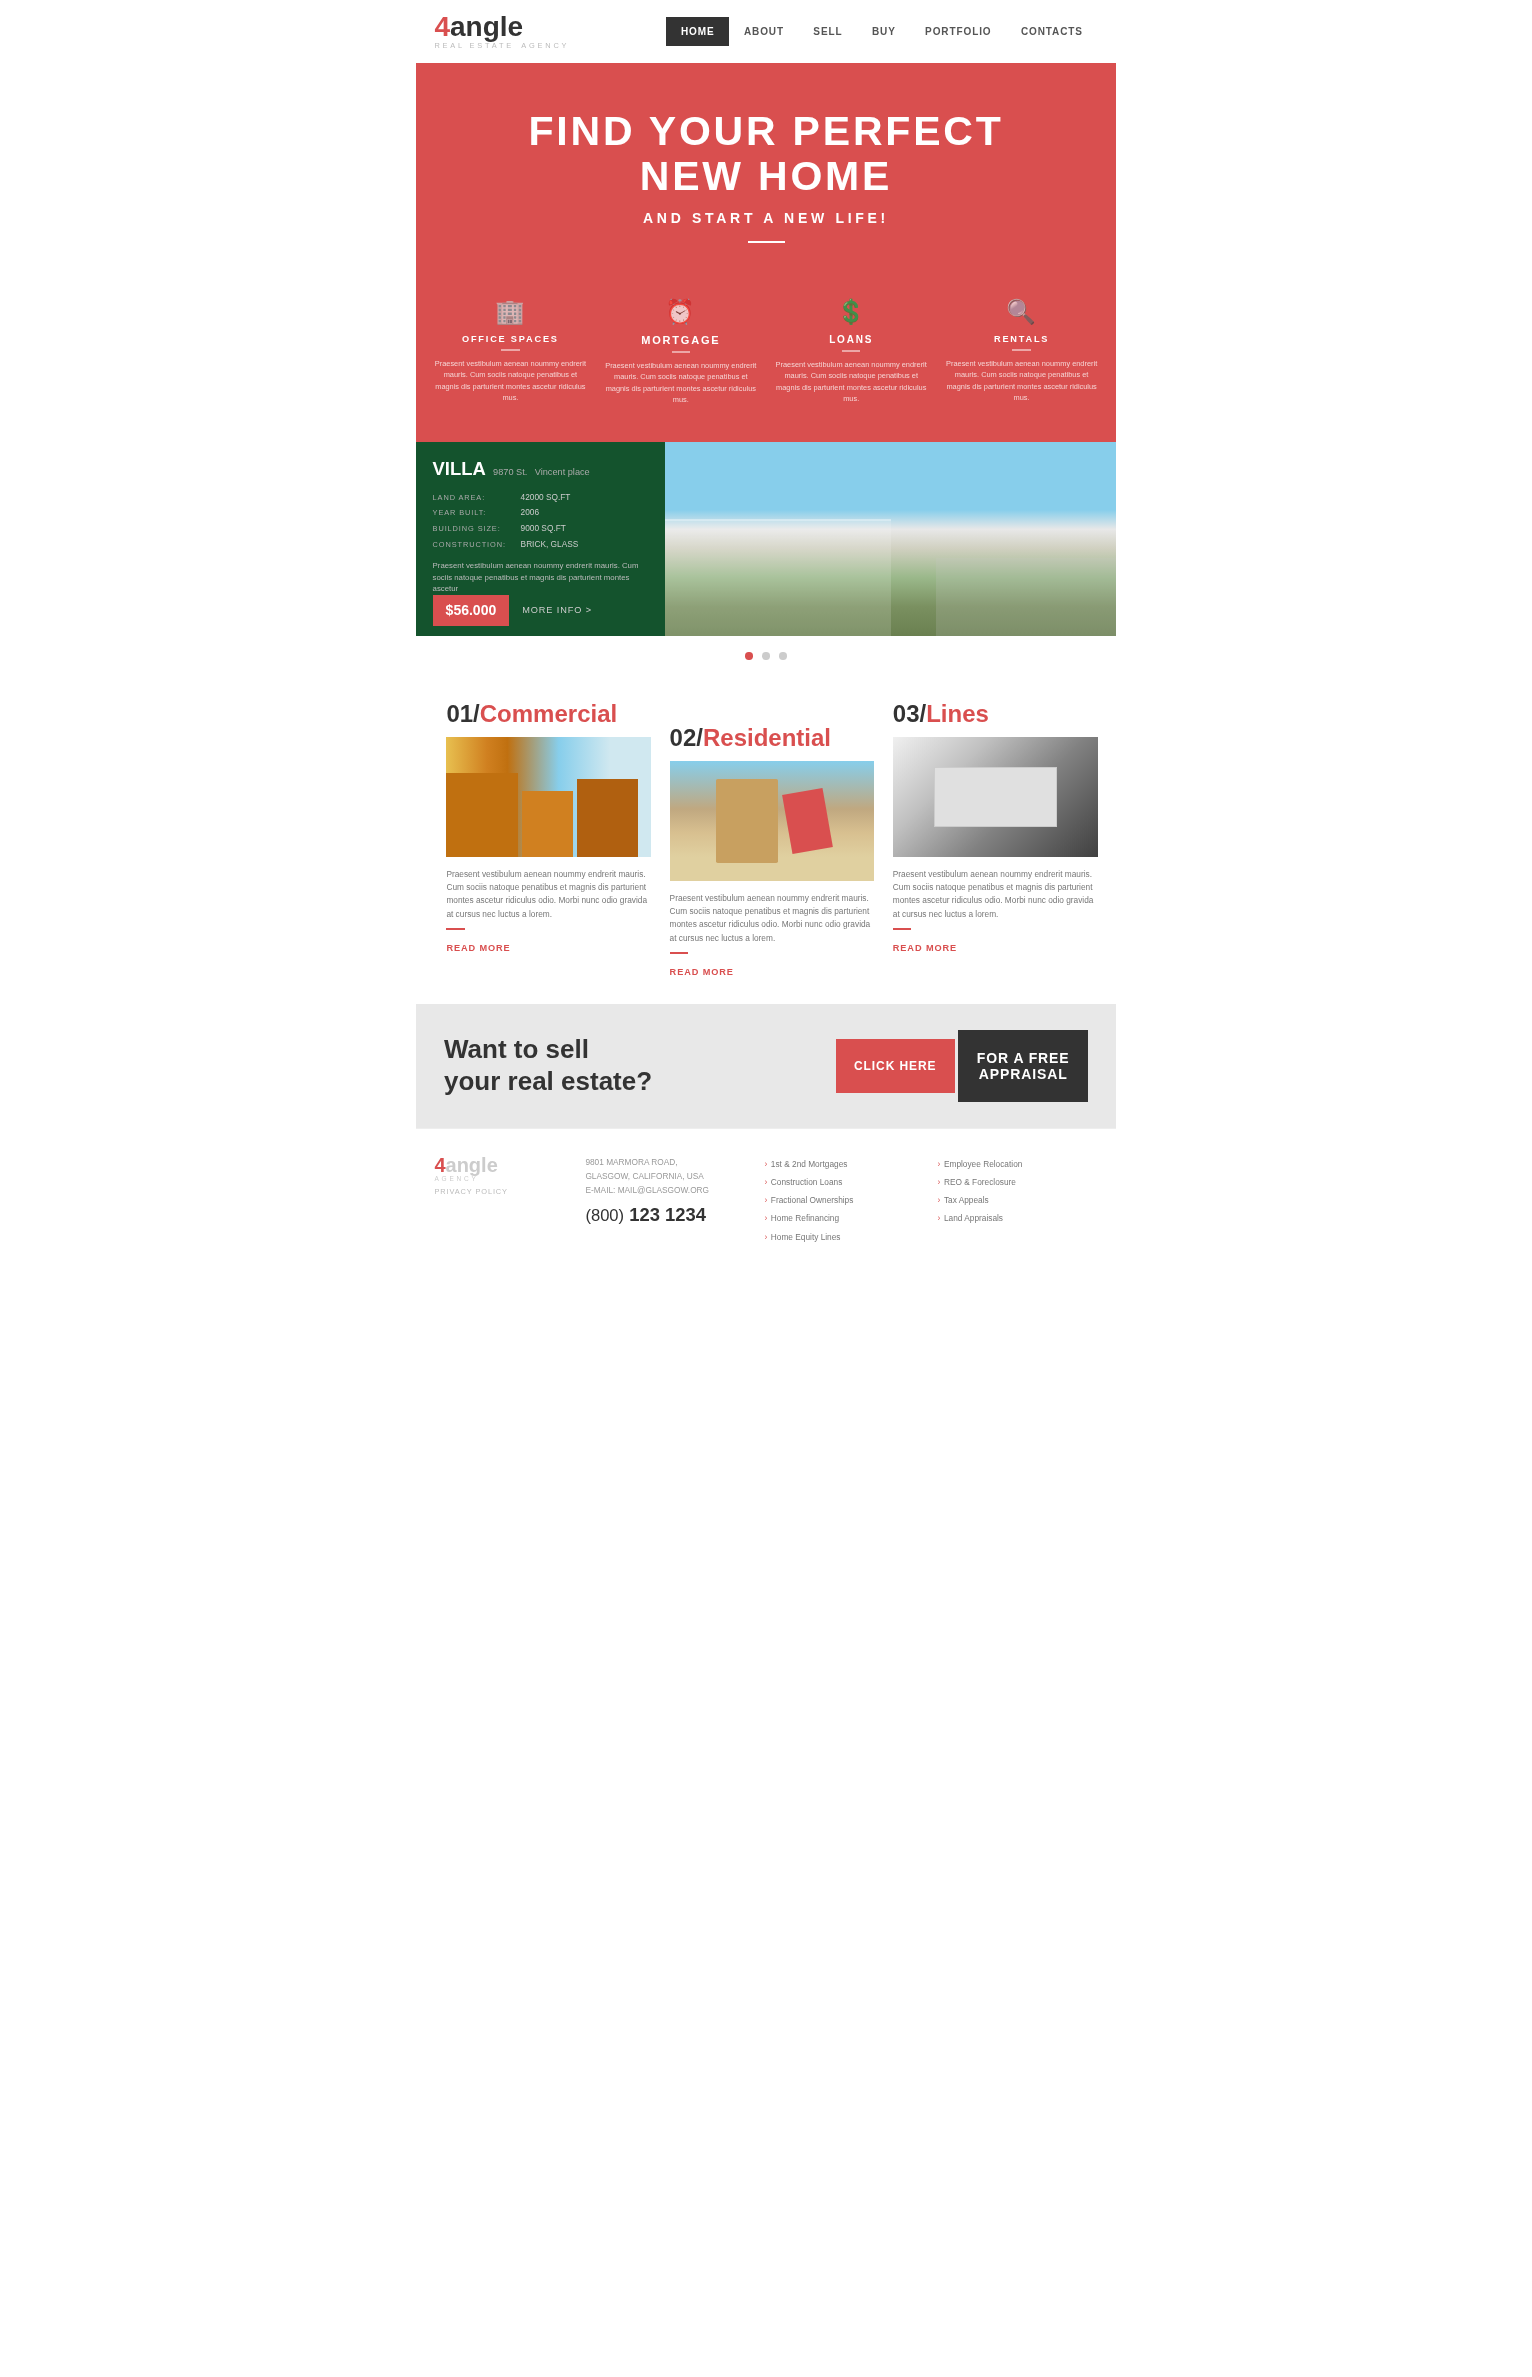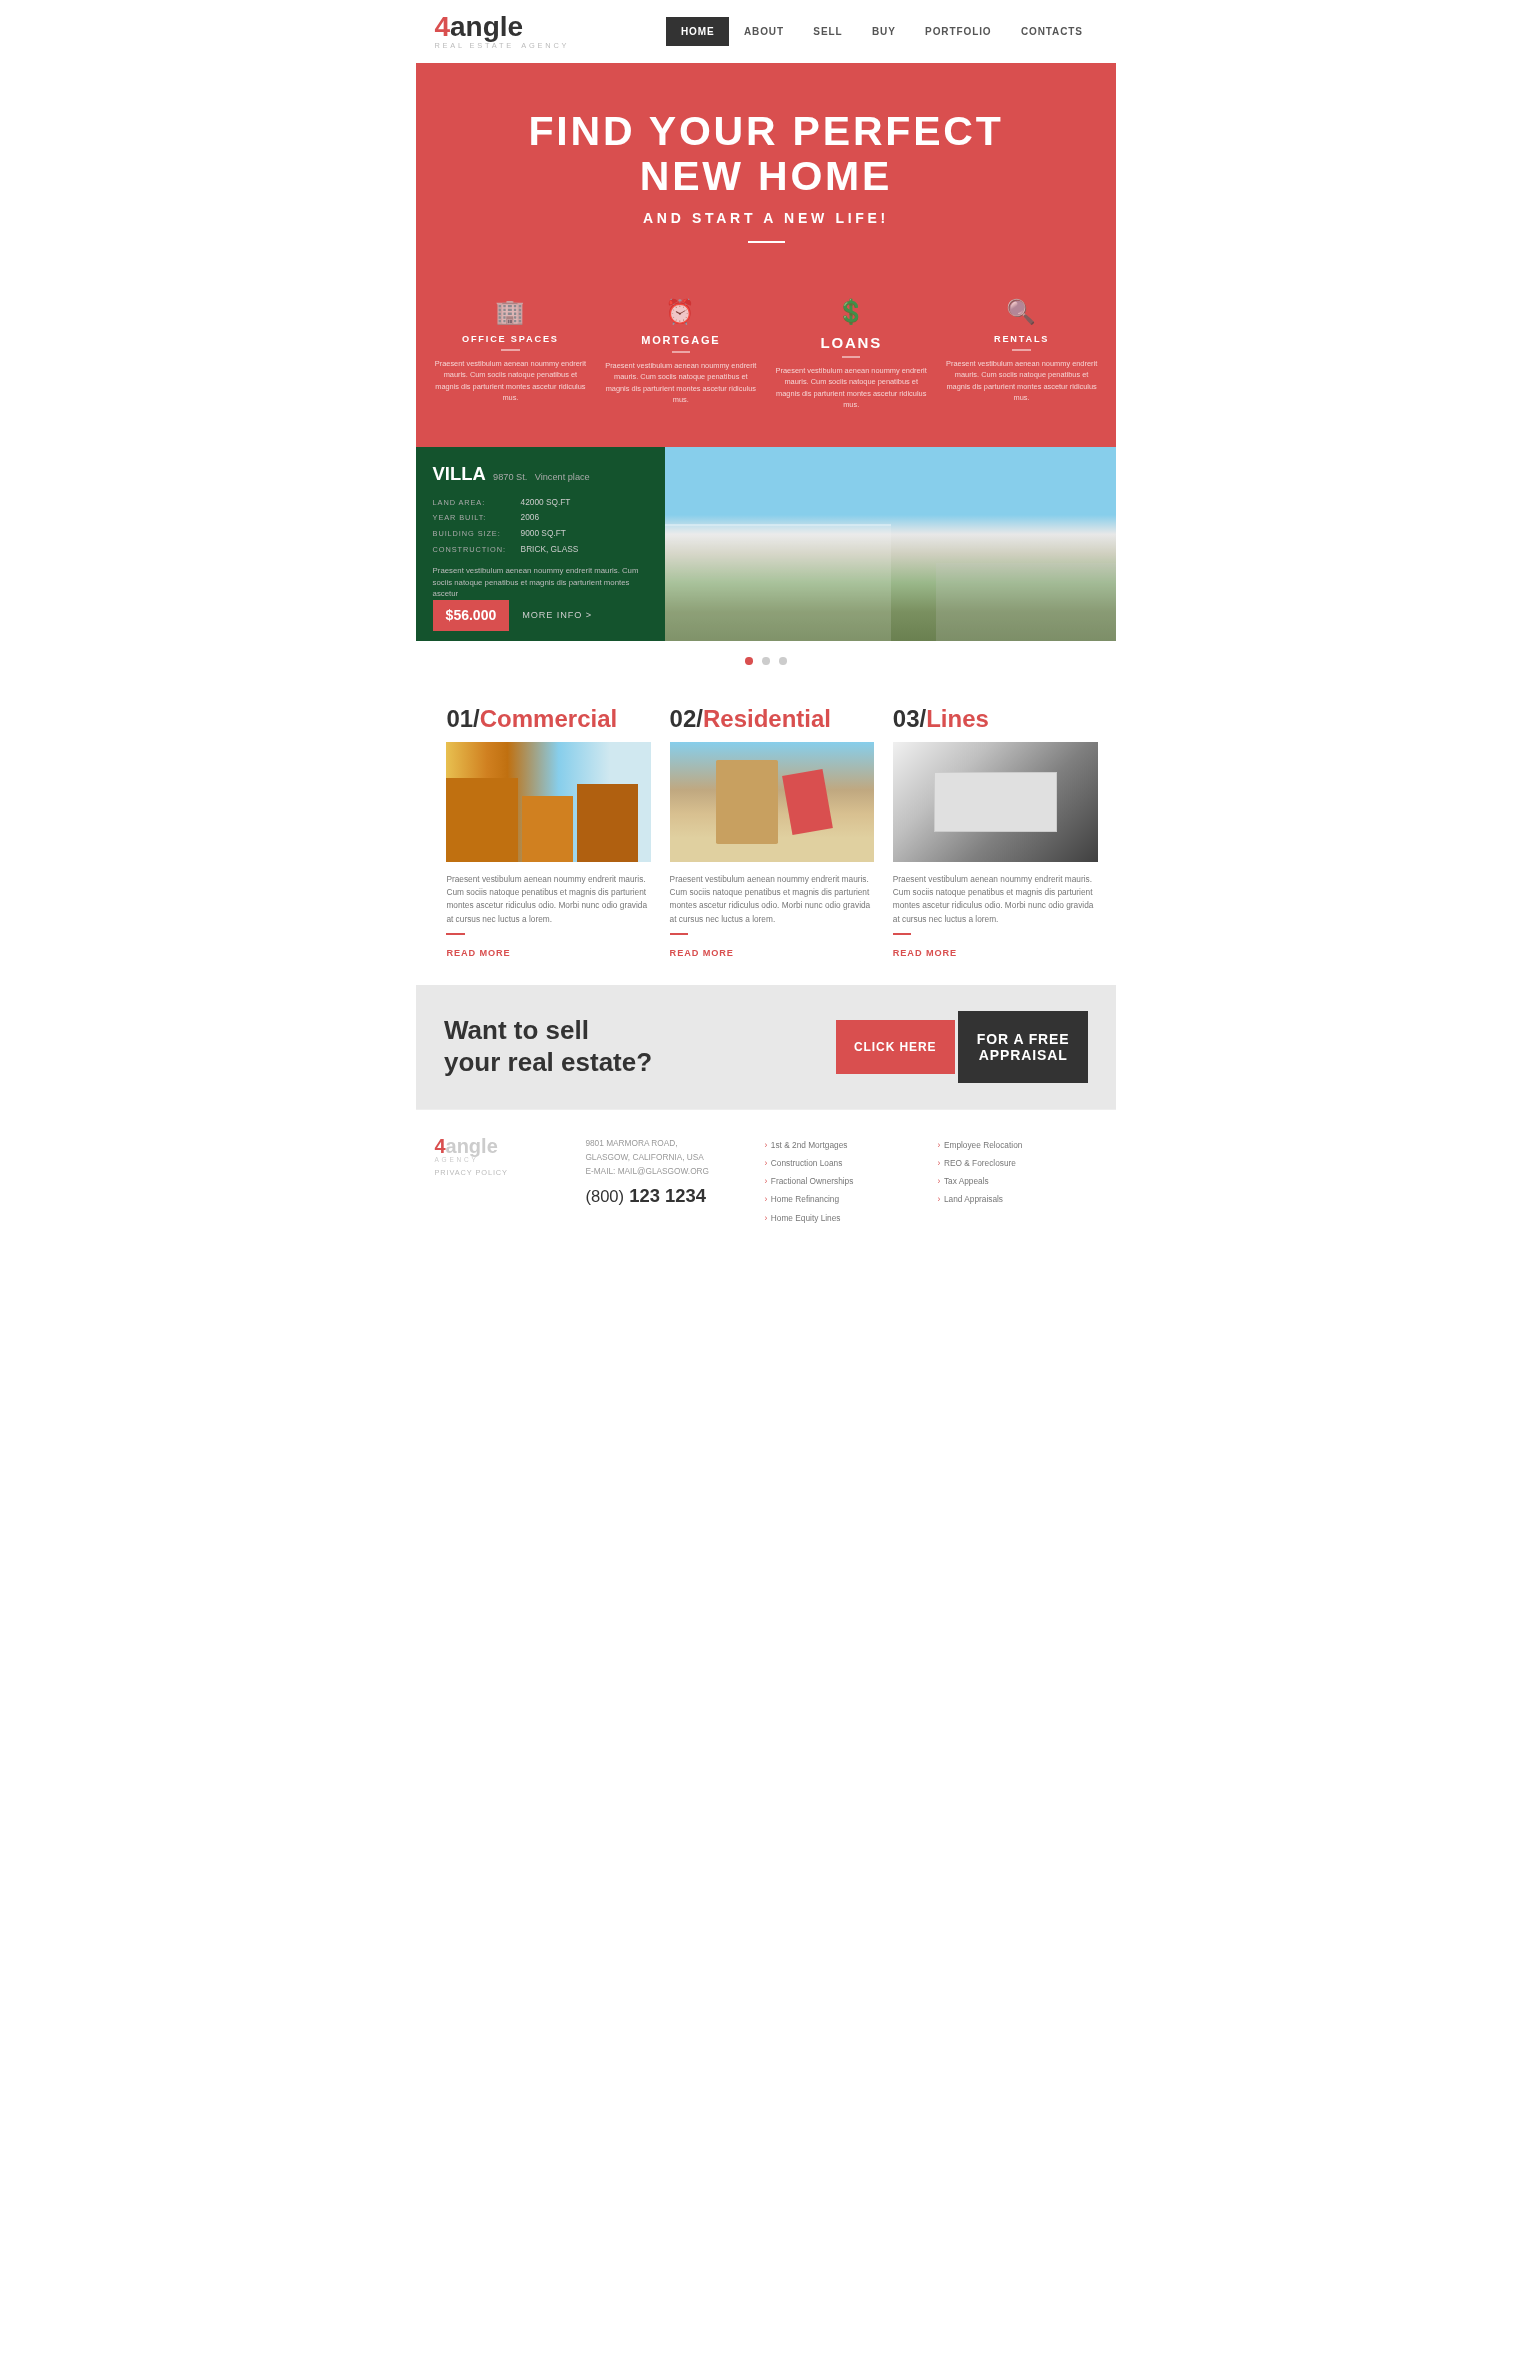--- a/index.html
+++ b/index.html
@@ -47,21 +47,21 @@
     <div style="color:rgba(255,255,255,0.75);font-size:7.4px;line-height:1.5;">Praesent vestibulum aenean noummy endrerit mauris. Cum sociis natoque penatibus et magnis dis parturient montes ascetur ridiculus mus.</div>
   </div>
   <div style="flex:1;text-align:center;padding:0 9.2px;">
     <div style="font-size:24px;color:rgba(255,255,255,0.7);margin-bottom:7.4px;">⏰</div>
     <div style="color:#fff;font-size:11px;font-weight:700;letter-spacing:1.8px;text-transform:uppercase;margin-bottom:5.5px;">MORTGAGE</div>
     <div style="width:18.4px;height:1.8px;background:rgba(255,255,255,0.5);margin:3.7px auto 7.4px;"></div>
     <div style="color:rgba(255,255,255,0.75);font-size:7.4px;line-height:1.5;">Praesent vestibulum aenean noummy endrerit mauris. Cum sociis natoque penatibus et magnis dis parturient montes ascetur ridiculus mus.</div>
   </div>
   <div style="flex:1;text-align:center;padding:0 9.2px;">
     <div style="font-size:24px;color:rgba(255,255,255,0.7);margin-bottom:7.4px;">💲</div>
-    <div style="color:#fff;font-size:15px;font-weight:700;letter-spacing:1.8px;text-transform:uppercase;margin-bottom:5.5px;">LOANS</div>
+    <div style="color:#fff;font-size:10px;font-weight:700;letter-spacing:1.8px;text-transform:uppercase;margin-bottom:5.5px;">LOANS</div>
     <div style="width:18.4px;height:1.8px;background:rgba(255,255,255,0.5);margin:3.7px auto 7.4px;"></div>
     <div style="color:rgba(255,255,255,0.75);font-size:7.4px;line-height:1.5;">Praesent vestibulum aenean noummy endrerit mauris. Cum sociis natoque penatibus et magnis dis parturient montes ascetur ridiculus mus.</div>
   </div>
   <div style="flex:1;text-align:center;padding:0 9.2px;">
     <div style="font-size:24px;color:rgba(255,255,255,0.7);margin-bottom:7.4px;">🔍</div>
     <div style="color:#fff;font-size:9.2px;font-weight:700;letter-spacing:1.8px;text-transform:uppercase;margin-bottom:5.5px;">RENTALS</div>
     <div style="width:18.4px;height:1.8px;background:rgba(255,255,255,0.5);margin:3.7px auto 7.4px;"></div>
     <div style="color:rgba(255,255,255,0.75);font-size:7.4px;line-height:1.5;">Praesent vestibulum aenean noummy endrerit mauris. Cum sociis natoque penatibus et magnis dis parturient montes ascetur ridiculus mus.</div>
   </div>
 </div>
@@ -114,21 +114,21 @@
         <div style="width:25%;height:55%;background:#d08020;margin-right:3.7px;"></div>
         <div style="width:30%;height:65%;background:#b06010;"></div>
       </div>
     </div>
     <p style="font-size:8.3px;color:#777;line-height:1.6;margin-bottom:7.4px;">Praesent vestibulum aenean noummy endrerit mauris. Cum sociis natoque penatibus et magnis dis parturient montes ascetur ridiculus odio. Morbi nunc odio gravida at cursus nec luctus a lorem.</p>
     <div style="width:18.4px;height:1.8px;background:#d94f4f;margin-bottom:7.4px;"></div>
     <a style="font-size:9.2px;color:#d94f4f;font-weight:700;letter-spacing:0.9px;text-transform:uppercase;text-decoration:none;cursor:pointer;">READ MORE</a>
   </div>
 
   <div style="flex:1;">
-    <div style="font-size:24px;font-weight:900;color:#333;margin-bottom:9.2px;">
+    <div style="font-size:24px;font-weight:900;color:#333;margin-bottom:9.2px;margin-top:24px;">
       <span>02/</span><span style="color:#d94f4f;">Residential</span>
     </div>
     <div style="width:100%;height:120px;margin-bottom:11px;overflow:hidden;">
       <div style="width:100%;height:100%;background:linear-gradient(to bottom, #87CEEB 0%, #c0a880 40%, #d8c090 60%, #e0d0a0 80%);display:flex;align-items:center;justify-content:center;">
         <div style="width:30%;height:70%;background:#c8a060;border-radius:1.8px;"></div>
         <div style="width:20%;height:50%;background:#d94f4f;margin-left:9.2px;transform:rotate(-10deg);"></div>
       </div>
     </div>
     <p style="font-size:8.3px;color:#777;line-height:1.6;margin-bottom:7.4px;">Praesent vestibulum aenean noummy endrerit mauris. Cum sociis natoque penatibus et magnis dis parturient montes ascetur ridiculus odio. Morbi nunc odio gravida at cursus nec luctus a lorem.</p>
     <div style="width:18.4px;height:1.8px;background:#d94f4f;margin-bottom:7.4px;"></div>

